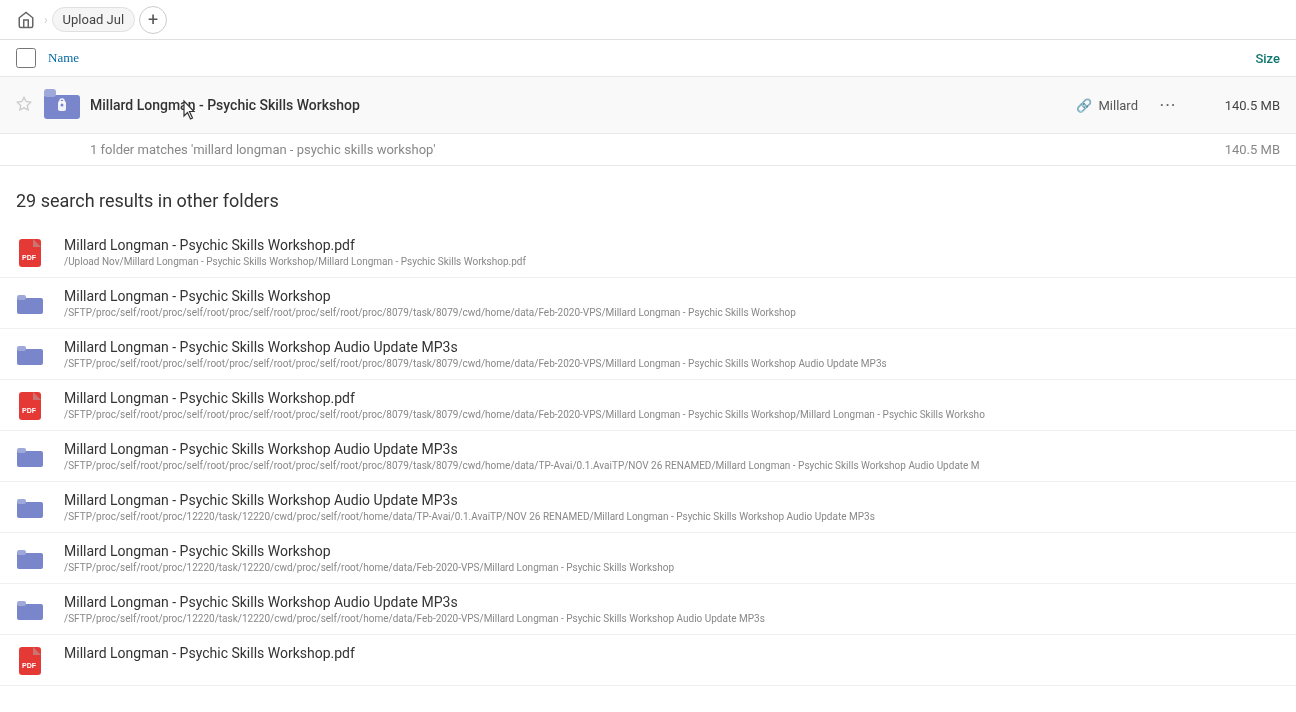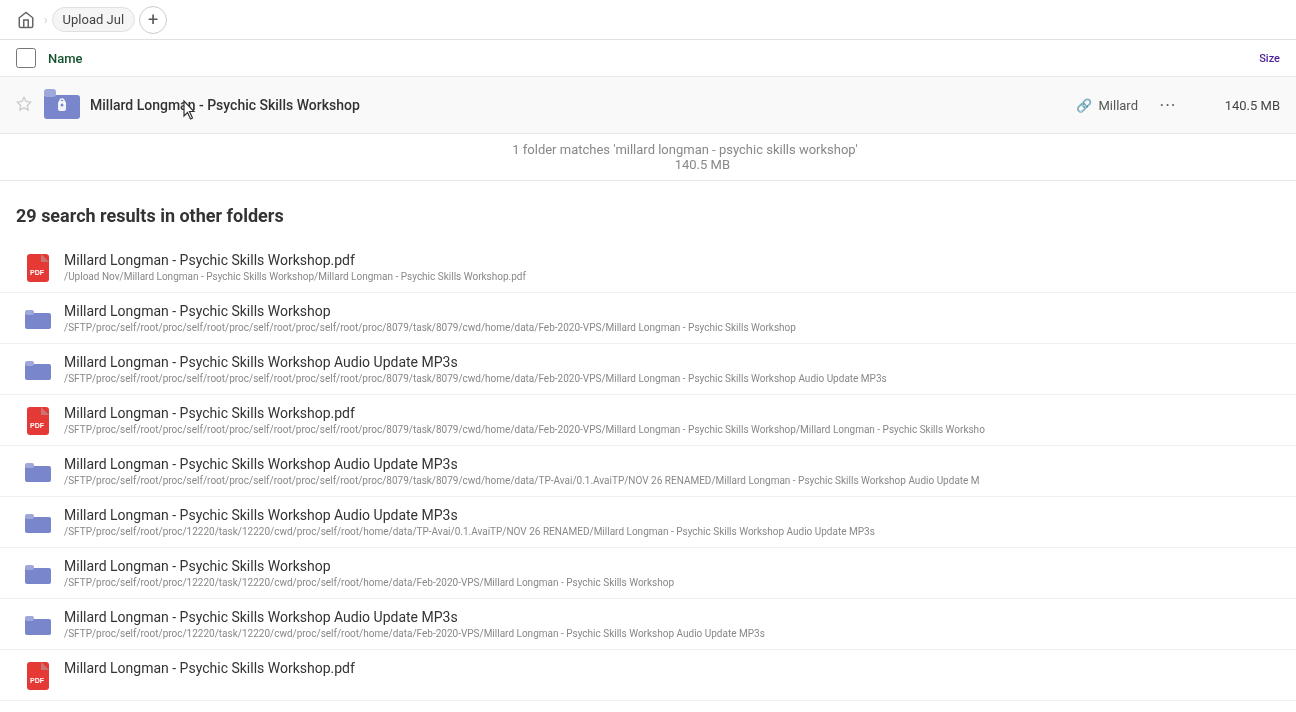--- a/index.html
+++ b/index.html
@@ -70,26 +70,27 @@
     }
     .header-checkbox {
       width: 20px;
       height: 20px;
       margin-right: 12px;
       flex-shrink: 0;
     }
     .header-name {
       flex: 1;
       font-size: 13px;
-      color: #14532d;
+      color: #0369a1;
       font-weight: 500;
+      font-family: Liberation Serif, serif;
     }
     .header-size {
-      font-size: 11px;
-      color: #4c1d95;
+      font-size: 13px;
+      color: #0f766e;
       font-weight: 500;
       width: 100px;
       text-align: right;
     }
 
     
     .main-result-row {
       display: flex;
       align-items: center;
       padding: 10px 16px;
@@ -147,49 +148,49 @@
       text-align: right;
     }
 
     
     .match-summary {
       display: flex;
       align-items: center;
       padding: 8px 16px 8px 90px;
       border-bottom: 1px solid #e8e8e8;
       background: #fff;
-      flex-direction: column;
     }
     .match-text {
       flex: 1;
       font-size: 13px;
       color: #888;
     }
     .match-size {
       font-size: 13px;
       color: #888;
       width: 90px;
       text-align: right;
     }
 
     
     .other-results-header {
       padding: 24px 16px 16px 16px;
       font-size: 18px;
-      font-weight: 700;
+      font-weight: 400;
       color: #333;
     }
 
     
     .search-result-item {
       display: flex;
       align-items: flex-start;
-      padding: 10px 24px;
+      padding: 10px 16px;
       border-bottom: 1px solid #f0f0f0;
       cursor: pointer;
+      gap: 8px;
     }
     .result-icon {
       width: 28px;
       height: 28px;
       flex-shrink: 0;
       margin-right: 12px;
       margin-top: 2px;
       display: flex;
       align-items: center;
       justify-content: center;

